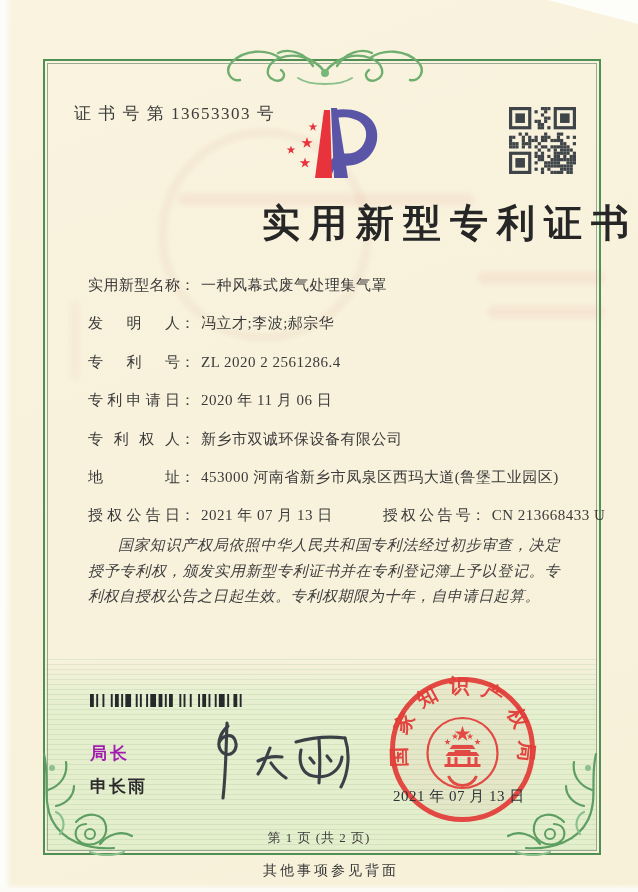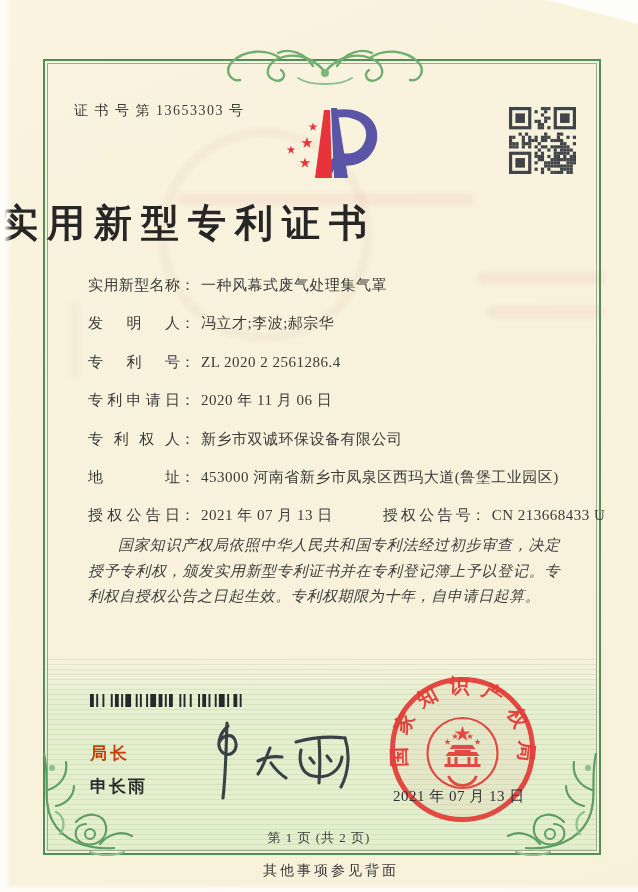--- a/index.html
+++ b/index.html
@@ -32,42 +32,42 @@
 
   
   .frame{position:absolute;left:43px;top:59px;width:554px;height:792px;border:2px solid #4f8f53;}
   .frame::after{content:"";position:absolute;inset:2px;border:1px solid #97ab93;}
 
   .topflourish{position:absolute;left:218px;top:42px;width:214px;height:58px;}
   .corner{position:absolute;width:104px;height:116px;}
   .corner.bl{left:30px;top:748px;}
   .corner.br{left:506px;top:748px;transform:scaleX(-1);}
 
-  .cert-no{position:absolute;left:74px;top:102px;font-size:14px;letter-spacing:1.5px;color:#3c3c3c;}
+  .cert-no{position:absolute;left:74px;top:102px;font-size:17px;letter-spacing:1.5px;color:#3c3c3c;}
   .qr{position:absolute;left:509px;top:107px;width:67px;height:67px;}
   .logo{position:absolute;left:282px;top:106px;width:110px;height:100px;}
 
-  .title{position:absolute;left:0;top:198px;width:100%;text-align:left;
+  .title{position:absolute;left:0;top:198px;width:100%;text-align:right;
     font-size:38px;font-weight:600;letter-spacing:9px;color:#262626;}
 
   .fields{position:absolute;left:88px;top:266px;right:40px;}
   .frow{height:38.4px;line-height:38.4px;font-size:15px;color:#3a3a3a;white-space:nowrap;}
   .flabel{display:inline-block;width:92px;text-align:justify;text-align-last:justify;vertical-align:top;}
   .fcolon{display:inline-block;margin-right:6px;}
   .fvalue{letter-spacing:.5px;}
   .pair2{margin-left:50px;}
   .pair2 .flabel{width:88px;}
 
   .paras{position:absolute;left:88px;top:533px;width:472px;font-size:15px;line-height:25.6px;
     color:#3e3e3e;text-align:justify;letter-spacing:.6px;}
   .paras p{margin:0;text-indent:2em;font-style:italic;}
 
   .barcode{position:absolute;left:90px;top:694px;width:158px;height:13px;}
   .signer-title{position:absolute;left:90px;top:742px;font-family:Liberation Sans, sans-serif;
-    font-size:17px;font-weight:700;letter-spacing:3px;color:#c2410c;}
+    font-size:17px;font-weight:700;letter-spacing:3px;color:#a21caf;}
   .signer-name{position:absolute;left:90px;top:775px;font-family:Liberation Mono, monospace;
     font-size:17px;font-weight:700;letter-spacing:2px;color:#2b2b2b;}
   .signature{position:absolute;left:192px;top:712px;width:172px;height:92px;z-index:5;}
 
   .seal{position:absolute;left:384px;top:671px;width:157px;height:157px;z-index:4;}
   .seal-date{position:absolute;left:393px;top:787px;font-size:15px;color:#2e3338;letter-spacing:.5px;z-index:6;}
 
   .page-num{position:absolute;left:0;top:829px;width:100%;text-align:center;font-size:13px;color:#3d3d3d;letter-spacing:1px;z-index:3;}
   .back-note{position:absolute;left:0;top:862px;width:100%;text-align:center;font-size:14px;color:#383838;letter-spacing:3px;padding-left:12px;}
 </style>

